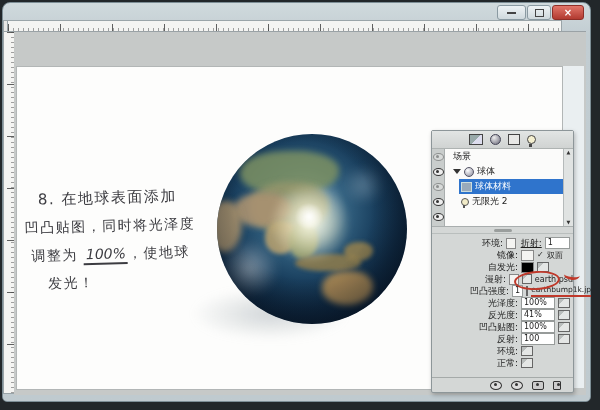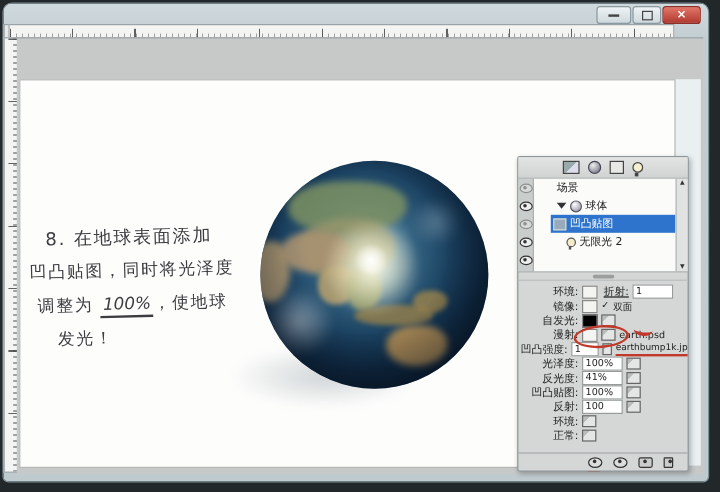--- a/index.html
+++ b/index.html
@@ -86,35 +86,35 @@
   .i-light{width:7px;height:7px;border:1px solid #444;border-radius:50%;position:relative;background:#f5f0d0;}
   .i-light::after{content:"";position:absolute;left:1px;bottom:-4px;width:3px;height:3px;background:#444;}
 
   .panel-list{display:flex;height:77px;border-bottom:1px solid #a9aeae;}
   .eye-col{width:12px;background:#c9cdcc;border-right:1px solid #a9aeae;display:flex;flex-direction:column;}
   .eye-slot{height:15px;display:flex;align-items:center;justify-content:center;}
   .eye{width:9px;height:6px;border:1px solid #333;border-radius:50%;position:relative;background:#eee;cursor:pointer;}
   .eye::after{content:"";position:absolute;left:2.5px;top:1px;width:3px;height:3px;border-radius:50%;background:#333;}
   .eye.dim{opacity:.4;}
   .rows{flex:1;background:#fbfbfa;overflow:hidden;}
-  .lrow{height:15px;display:flex;align-items:center;gap:3px;padding-left:19px;cursor:pointer;white-space:nowrap;}
+  .lrow{height:15px;display:flex;align-items:center;gap:3px;padding-left:8px;cursor:pointer;white-space:nowrap;}
   .lrow .tri{width:0;height:0;border-left:4px solid transparent;border-right:4px solid transparent;border-top:5px solid #333;}
   .lrow .sph{width:8px;height:8px;border-radius:50%;background:radial-gradient(circle at 35% 30%,#fff,#889);border:1px solid #556;}
   .lrow .bulb{width:6px;height:6px;border:1px solid #555;border-radius:50%;background:#f2ecc8;position:relative;margin-left:8px;}
   .lrow .bulb::after{content:"";position:absolute;left:1px;bottom:-3px;width:2px;height:2.5px;background:#555;}
   .lrow.sel{padding-left:0;}
   .sel-inner{margin-left:14px;flex:1;background:#2f74cc;color:#fff;height:100%;display:flex;align-items:center;gap:3px;padding-left:2px;}
   .sel-inner .chip{width:9px;height:8px;border:1px solid #cdd;background:#9ab;}
   .scroll-col{width:9px;background:#e0e3e2;border-left:1px solid #b5baba;display:flex;flex-direction:column;justify-content:space-between;align-items:center;}
   .sc-arrow{font-size:5px;line-height:7px;color:#333;cursor:pointer;}
 
   .divider{height:6px;display:flex;align-items:center;justify-content:center;border-bottom:1px solid #b9bebd;cursor:row-resize;}
   .grip{width:18px;height:3px;background:#9a9e9d;border-radius:2px;}
 
-  .props{padding:3px 0 0 2px;position:relative;}
+  .props{padding:3px 0 0 2px;position:relative;margin-left:36px;}
   .prow{height:12px;display:flex;align-items:center;white-space:nowrap;}
   .plabel{display:inline-block;width:48px;text-align:right;margin-right:3px;color:#1d1d1d;}
   .swatch{width:11px;height:9px;border:1px solid #888;background:#f4f4f2;margin-right:3px;cursor:pointer;}
   .swatch.black{background:#000;}
   .pinput{width:28px;height:10px;border:1px solid #979b9a;background:#fff;font-size:8px;line-height:10px;padding:0 2px;margin-right:3px;}
   .texicon{width:10px;height:8px;border:1px solid #666;margin-right:3px;cursor:pointer;
     background:linear-gradient(135deg,#b9bdbc 30%,#e4e6e5 30%);}
   .pcheck{width:8px;height:8px;font-size:8px;line-height:8px;margin-right:2px;color:#222;cursor:pointer;}
   .ptext{font-size:8px;color:#222;}
   .pfile{font-size:7.5px;color:#222;border-bottom:2px solid #c0392b;padding-bottom:1px;cursor:pointer;}
@@ -216,21 +216,21 @@
             <span>场景</span>
           </div>
           <div class="lrow">
             <span class="tri"></span>
             <span class="sph"></span>
             <span>球体</span>
           </div>
           <div class="lrow sel">
             <span class="sel-inner">
               <span class="chip"></span>
-              <span>凹凸贴图</span>
+              <span>球体材料</span>
             </span>
           </div>
           <div class="lrow">
             <span class="bulb"></span>
             <span>无限光 2</span>
           </div>
         </div>
         <div class="scroll-col">
           <span class="sc-arrow">▲</span>
           <span class="sc-arrow">▼</span>

